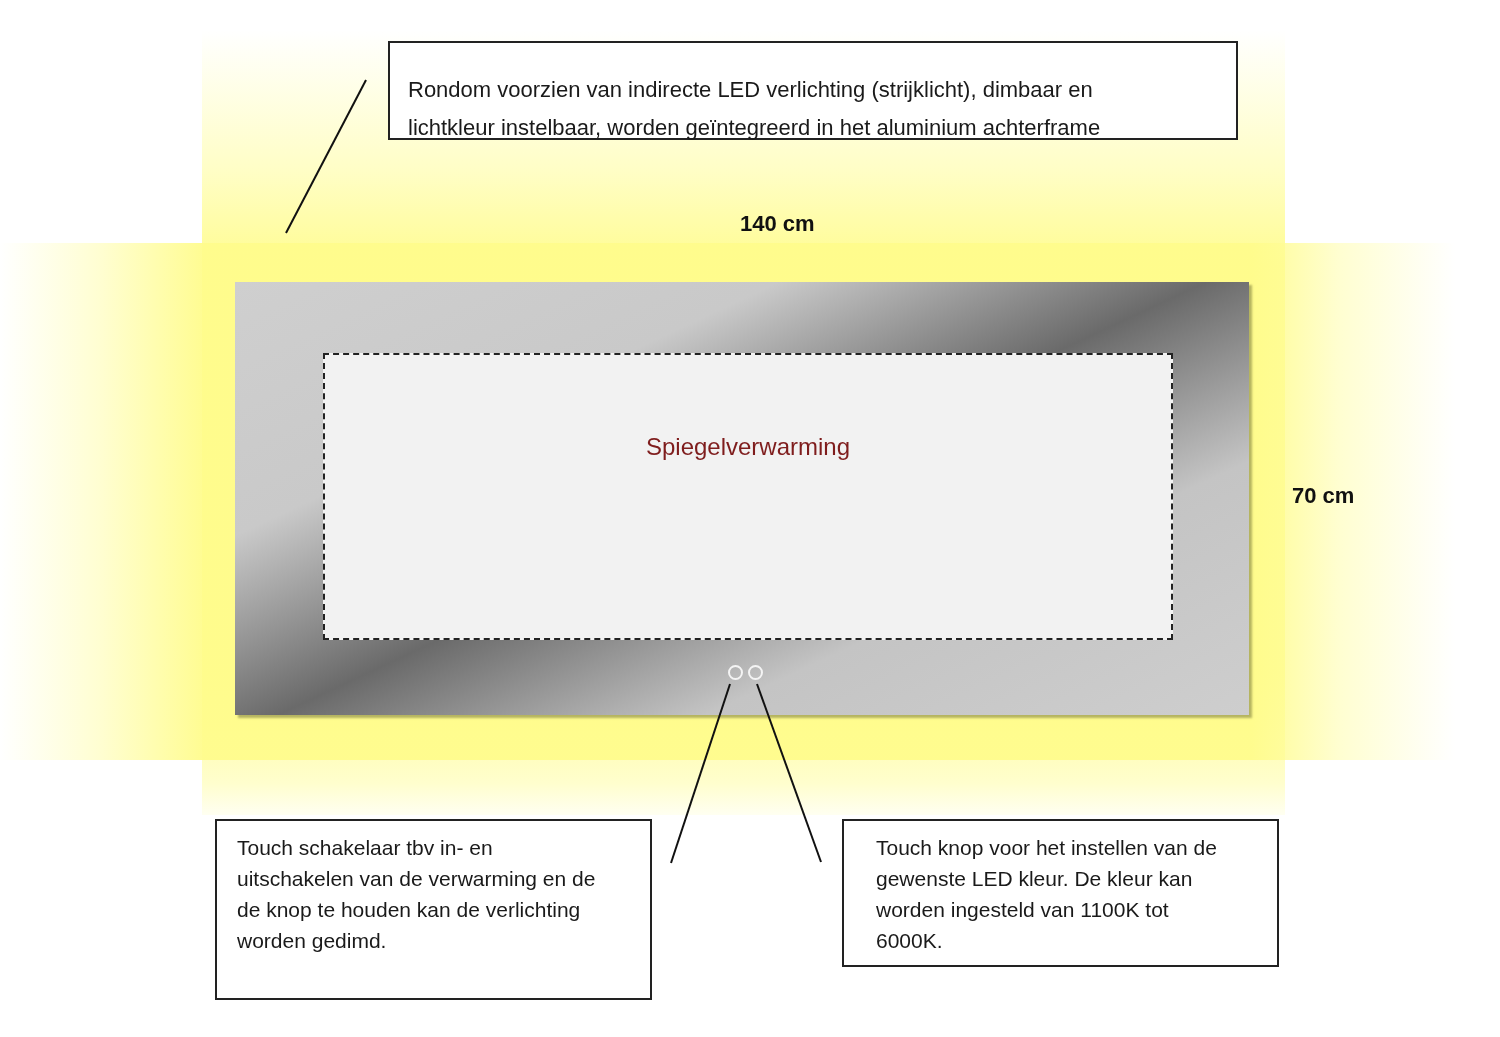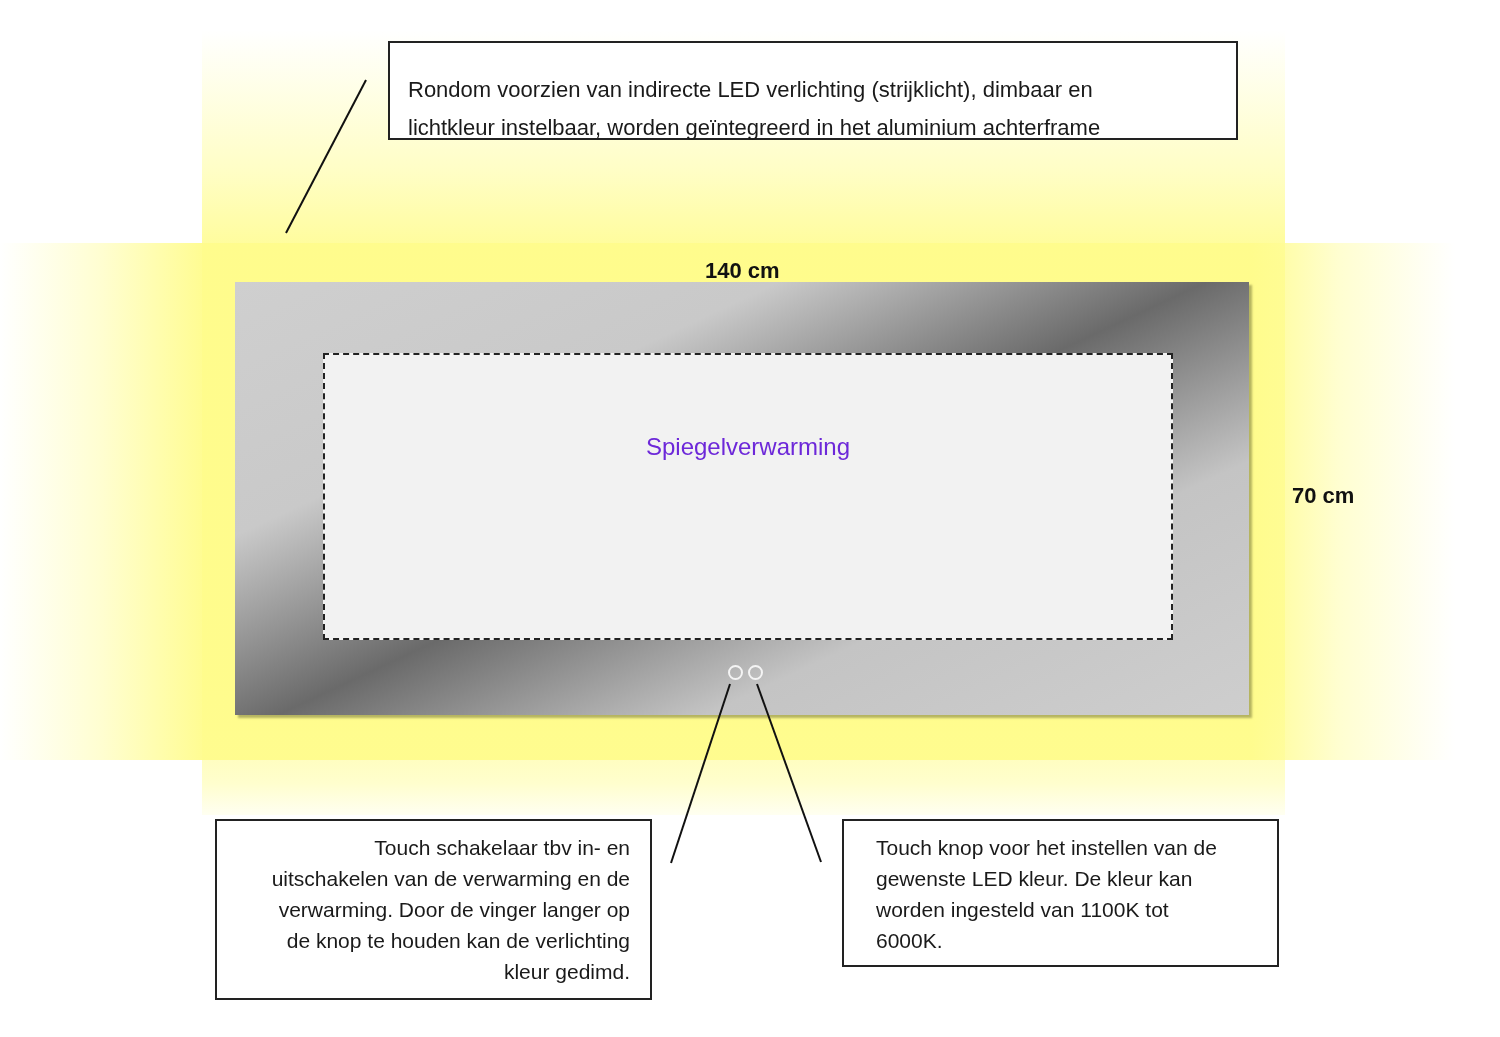--- a/index.html
+++ b/index.html
@@ -40,74 +40,73 @@
     background: linear-gradient(to right, rgba(0,0,0,0) 0%, rgba(0,0,0,0) 100%);
   }
   .heat-zone {
     position: absolute; left: 323px; top: 353px; width: 850px; height: 287px;
     background: #f2f2f2;
     border: 2px dashed #222;
     box-sizing: border-box;
   }
   .heat-label {
     position: absolute; left: 0; right: 0; top: 78px;
-    text-align: center; font-size: 24px; color: #6d28d9;
+    text-align: center; font-size: 24px; color: #7f1d1d;
   }
   .touch-btn {
     position: absolute; top: 665px; width: 11px; height: 11px;
     border: 2px solid #f4f4f4; border-radius: 50%;
     background: transparent; box-sizing: content-box;
   }
   .dim {
     position: absolute; font-weight: bold; font-size: 22px; color: #111;
   }
   .callout {
     position: absolute; background: #ffffff; border: 2px solid #222;
     box-sizing: border-box; font-size: 21px; line-height: 31px; color: #1a1a1a;
   }
   .callout-top { left: 388px; top: 41px; width: 850px; height: 99px; padding: 28px 18px; font-size: 22px; line-height: 38px; }
-  .callout-left { left: 215px; top: 819px; width: 437px; height: 181px; padding: 11px 20px; text-align: right; }
+  .callout-left { left: 215px; top: 819px; width: 437px; height: 181px; padding: 11px 20px; }
   .callout-right { left: 842px; top: 819px; width: 437px; height: 148px; padding: 11px 32px; }
   svg.leaders { position: absolute; left: 0; top: 0; width: 1500px; height: 1037px; pointer-events: none; }
 </style>
 </head>
 <body>
 
 <div class="glow-v"></div>
 <div class="glow-h"></div>
 
 <div class="mirror"></div>
 
 <div class="heat-zone">
   <div class="heat-label">Spiegelverwarming</div>
 </div>
 
 <div class="touch-btn" style="left:728px;"></div>
 <div class="touch-btn" style="left:748px;"></div>
 
-<div class="dim" style="left:705px; top:211px;margin-top:47px;">140 cm</div>
+<div class="dim" style="left:740px; top:211px;">140 cm</div>
 <div class="dim" style="left:1292px; top:483px;">70 cm</div>
 
 <svg class="leaders" viewBox="0 0 1500 1037">
   <line x1="366" y1="80" x2="286" y2="233" stroke="#111" stroke-width="2"></line>
   <line x1="730" y1="684" x2="671" y2="863" stroke="#111" stroke-width="2"></line>
   <line x1="757" y1="684" x2="821" y2="862" stroke="#111" stroke-width="2"></line>
 </svg>
 
 <div class="callout callout-top">
   <div>Rondom voorzien van indirecte LED verlichting (strijklicht), dimbaar en</div>
   <div>lichtkleur instelbaar, worden geïntegreerd in het aluminium achterframe</div>
 </div>
 
 <div class="callout callout-left">
   <div>Touch schakelaar tbv in- en</div>
   <div>uitschakelen van de verwarming en de</div>
-  <div>verwarming. Door de vinger langer op</div>
   <div>de knop te houden kan de verlichting</div>
-  <div>kleur gedimd.</div>
+  <div>worden gedimd.</div>
 </div>
 
 <div class="callout callout-right">
   <div>Touch knop voor het instellen van de</div>
   <div>gewenste LED kleur. De kleur kan</div>
   <div>worden ingesteld van 1100K tot</div>
   <div>6000K.</div>
 </div>
 
 </body></html>

